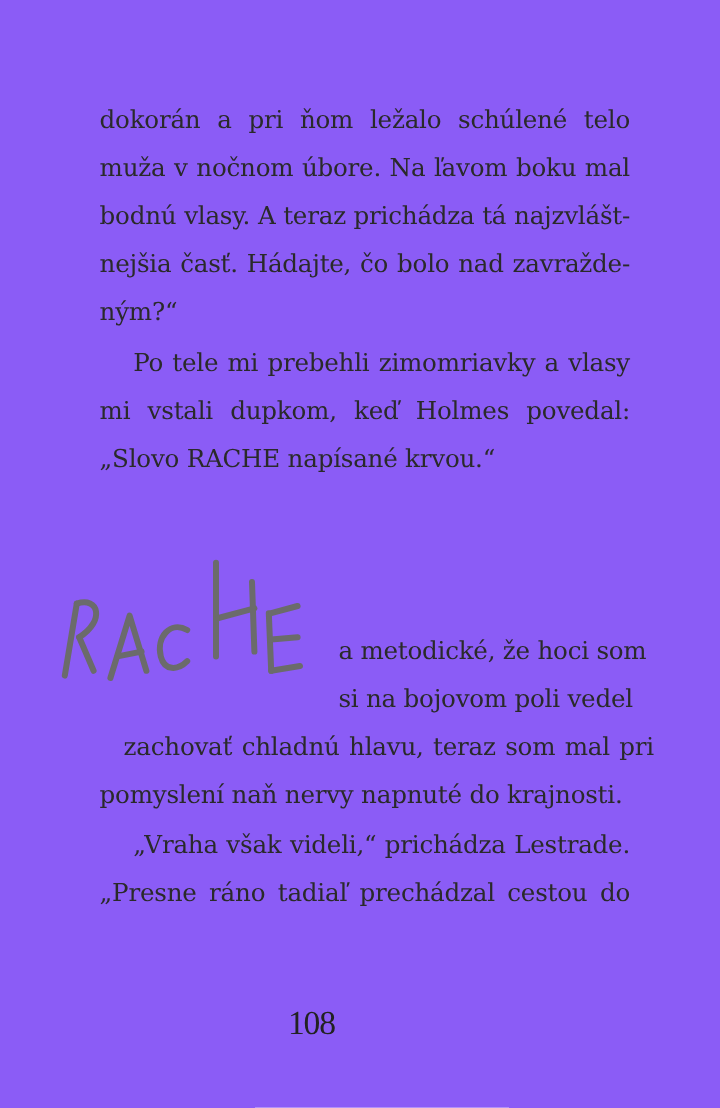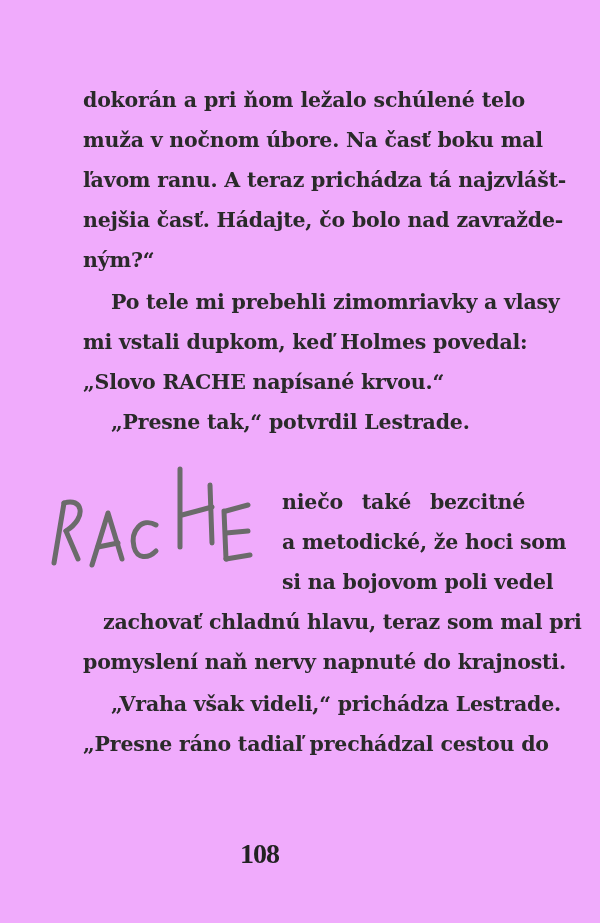--- a/index.html
+++ b/index.html
@@ -12,22 +12,21 @@
       height: 923px;
       position: relative;
       overflow: hidden;
       font-family: "DejaVu Serif", "Liberation Serif", serif;
       color: #2a2a2a;
     }
     .page {
       position: absolute;
       left: 0; top: 0;
       width: 600px; height: 923px;
-      background: #f0abfc;
-      font-weight: bold;
+      background: #8b5cf6;
     }
     .line {
       position: absolute;
       left: 83px;
       width: 442px;
       height: 40px;
       line-height: 40px;
       font-size: 20.5px;
       white-space: nowrap;
       text-align: justify;
@@ -67,32 +66,30 @@
       color: #222;
       letter-spacing: -1px;
     }
   </style>
 </head>
 <body>
 
 <div class="page">
 
   <div class="line" style="top:80px;">dokorán a pri ňom ležalo schúlené telo</div>
-  <div class="line" style="top:120px;">muža v nočnom úbore. Na časť boku mal</div>
-  <div class="line" style="top:160px;">ľavom ranu. A teraz prichádza tá najzvlášt-</div>
+  <div class="line" style="top:120px;">muža v nočnom úbore. Na ľavom boku mal</div>
+  <div class="line" style="top:160px;">bodnú vlasy. A teraz prichádza tá najzvlášt-</div>
   <div class="line" style="top:200px;">nejšia časť. Hádajte, čo bolo nad zavražde-</div>
   <div class="line last" style="top:240px;">ným?“</div>
 
   <div class="line indent" style="top:282px;">Po tele mi prebehli zimomriavky a vlasy</div>
   <div class="line" style="top:322px;">mi vstali dupkom, keď Holmes povedal:</div>
   <div class="line last" style="top:362px;">„Slovo RACHE napísané krvou.“</div>
 
-  <div class="line indent last" style="top:402px;">„Presne tak,“ potvrdil Lestrade.</div>
 
-  <div class="line wrap" style="top:482px;">niečo také bezcitné</div>
   <div class="line wrap" style="top:562px;">si na bojovom poli vedel</div>
   <div class="line wrap" style="top:522px;">a metodické, že hoci som</div>
 
   <div class="line" style="top:602px;margin-left:20px;">zachovať chladnú hlavu, teraz som mal pri</div>
   <div class="line last" style="top:642px;">pomyslení naň nervy napnuté do krajnosti.</div>
 
   <div class="line indent" style="top:684px;">„Vraha však videli,“ prichádza Lestrade.</div>
   <div class="line" style="top:724px;">„Presne ráno tadiaľ prechádzal cestou do</div>
 
   <svg class="rache" viewBox="0 0 215 120" xmlns="http://www.w3.org/2000/svg">

